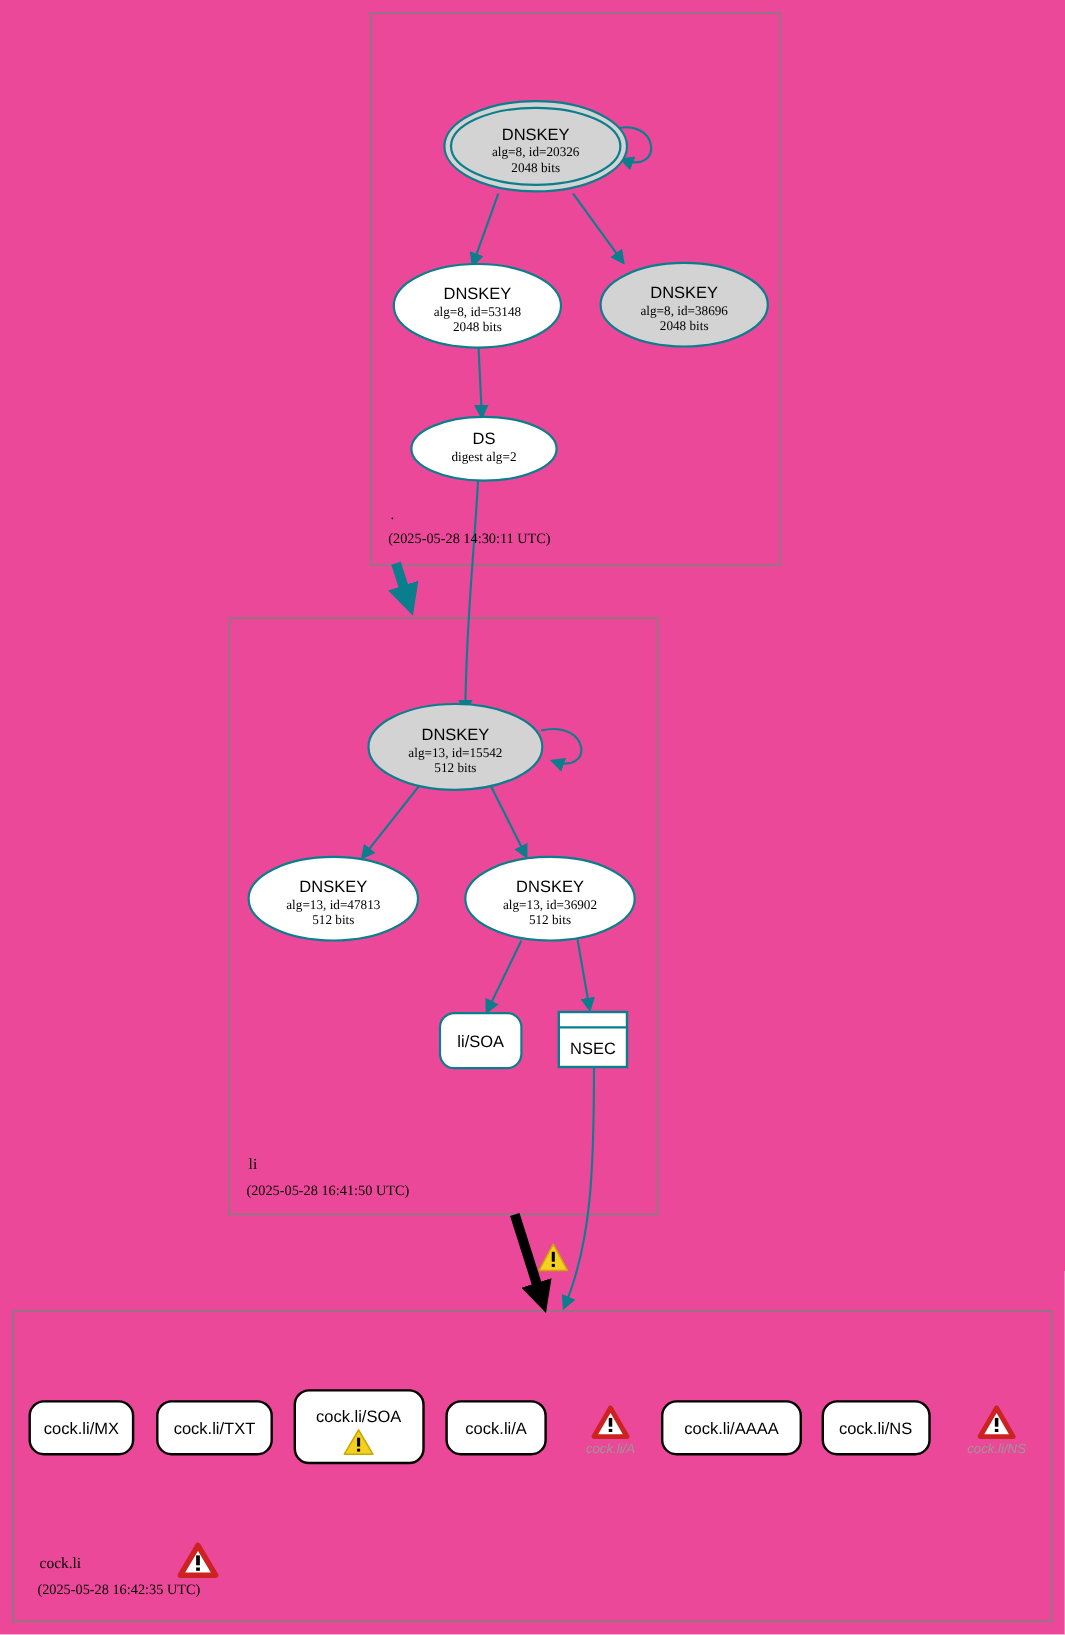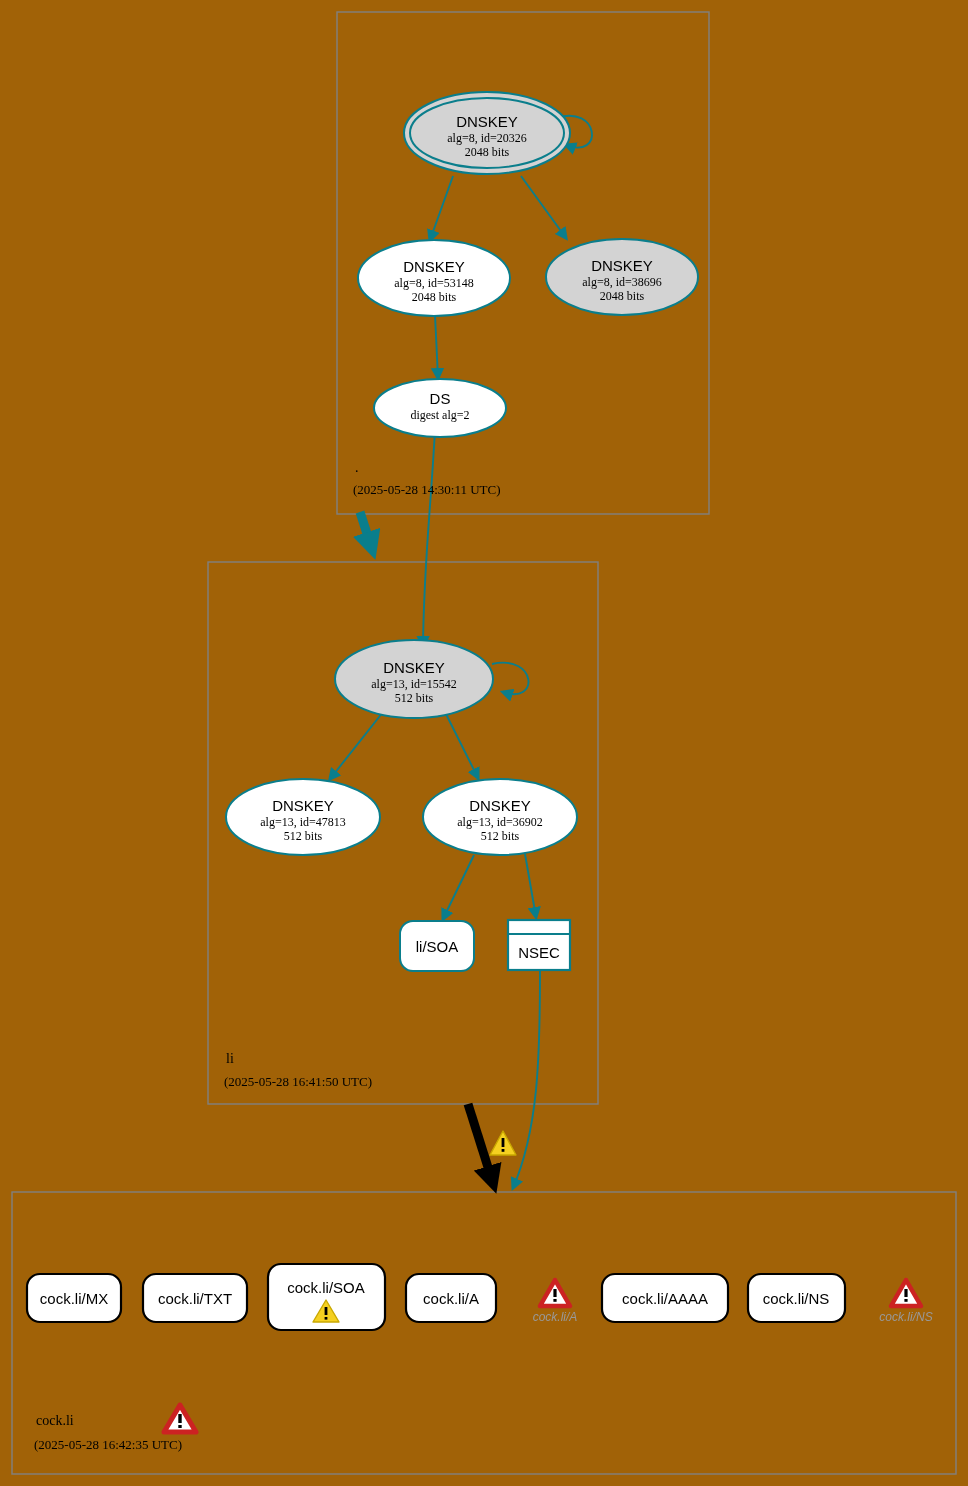--- a/index.html
+++ b/index.html
@@ -7,21 +7,21 @@
     padding: 0;
     background: #ffffff;
   }
   body {
     font-family: "Liberation Sans", sans-serif;
   }
   #canvas {
     position: relative;
     width: 968px;
     height: 1486px;
-    background: #a16207;
+    background: #ec4899;
     overflow: hidden;
   }
   #graph {
     position: absolute;
     left: 0;
     top: 0;
     width: 968px;
     height: 1486px;
   }
   .zone-box {

